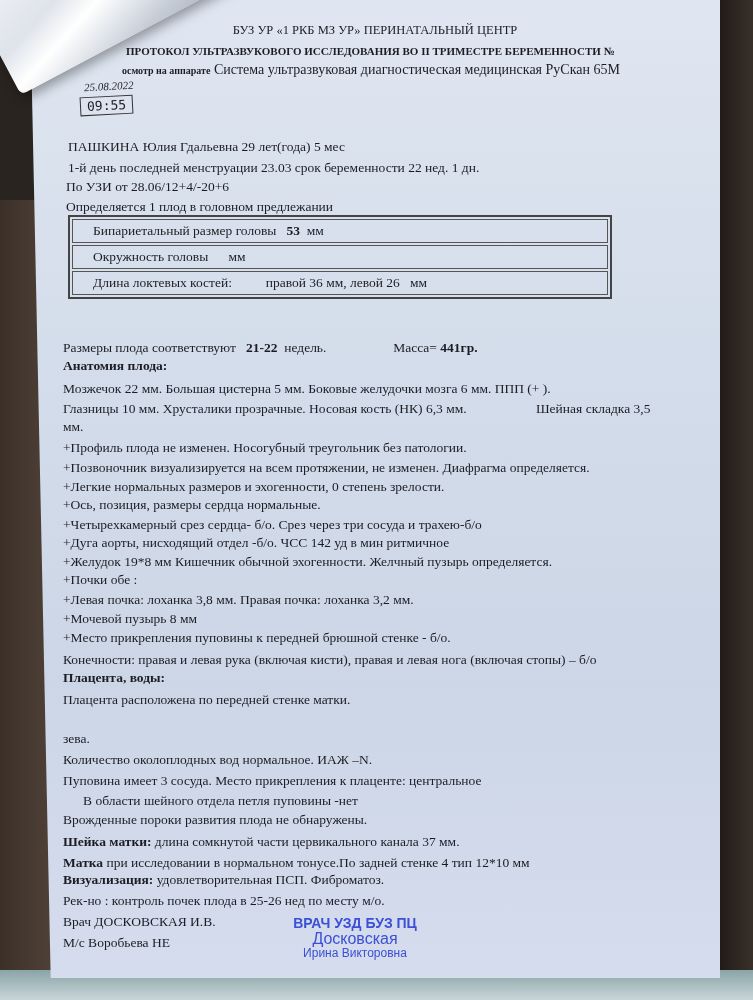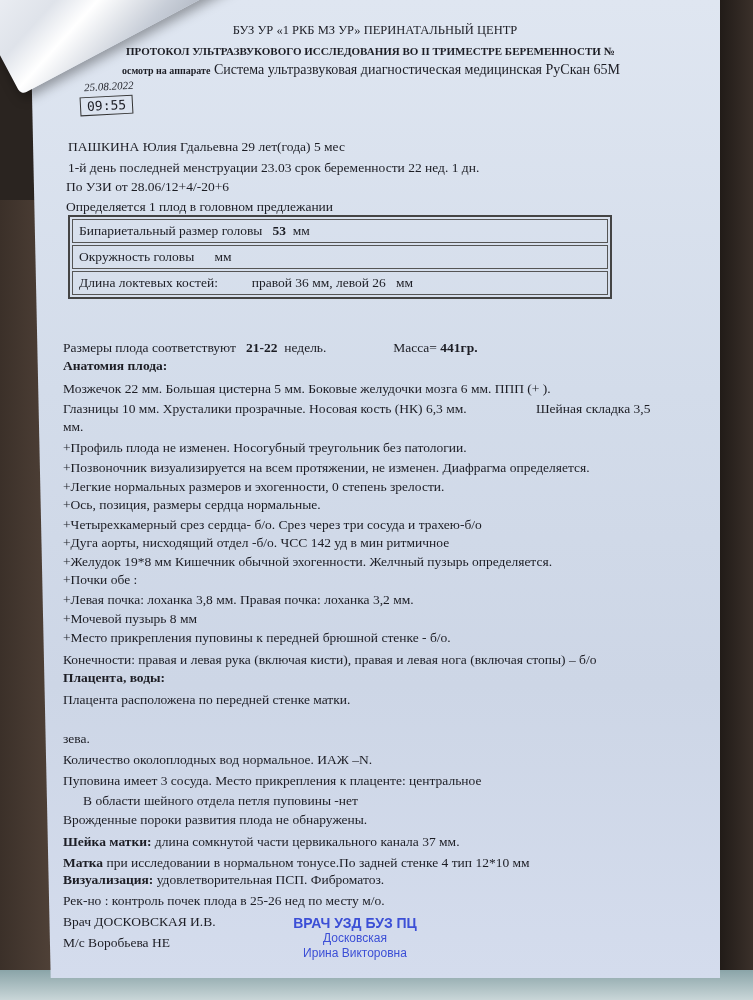--- a/index.html
+++ b/index.html
@@ -24,21 +24,21 @@
     color:#1c1d24;
     clip-path:polygon(0 0, 100% 0, 102% 100%, 3% 100%);
   }
   .line { position:absolute; white-space:nowrap; font-size:13.5px; line-height:16px; }
   .b { font-weight:bold; }
   .center { text-align:center; }
   .date-stamp { position:absolute; left:54px; top:80px; font-size:11px; font-style:italic; transform:rotate(-3deg); }
   .time-box { position:absolute; left:50px; top:96px; border:1.5px solid #333; padding:1px 6px;
     font-family:"DejaVu Sans Mono", monospace; font-size:13px; transform:rotate(-3deg); }
   .mtable { position:absolute; left:38px; top:215px; width:540px; border:2px solid #444; }
-  .mrow { border:1.5px solid #555; margin:2px; height:22px; line-height:22px; padding-left:6px; font-size:13.5px; white-space:nowrap; }
+  .mrow { border:1.5px solid #555; margin:2px; height:22px; line-height:22px; padding-left:20px; font-size:13.5px; white-space:nowrap; }
   .stamp { position:absolute; font-family:"Liberation Sans", "DejaVu Sans", sans-serif; color:#3c4fd6; text-align:center; }
 </style>
 </head>
 <body>
 
 <div class="bg-left"></div>
 <div class="bg-right"></div>
 <div class="bg-bottom"></div>
 
 <div class="paper">
@@ -119,18 +119,18 @@
   <div class="line" style="left:33px;top:872px;">
     <span class="b">Визуализация:</span>
     <span>удовлетворительная  ПСП.  Фиброматоз.</span>
   </div>
   <div class="line" style="left:33px;top:893px;">Рек-но : контроль почек плода в 25-26 нед по месту м/о.</div>
   <div class="line" style="left:33px;top:914px;">Врач ДОСКОВСКАЯ И.В.</div>
   <div class="line" style="left:33px;top:935px;">М/с Воробьева НЕ</div>
 
   <div class="stamp" style="left:250px;top:915px;width:150px;">
     <div class="b" style="font-size:14px;line-height:16px;">ВРАЧ УЗД БУЗ ПЦ</div>
-    <div style="font-size:12px;line-height:15px;">Досковская</div>
+    <div style="font-size:16px;line-height:15px;">Досковская</div>
     <div style="font-size:12px;line-height:15px;">Ирина Викторовна</div>
   </div>
 </div>
 
 <div class="curl"></div>
 
 </body></html>

